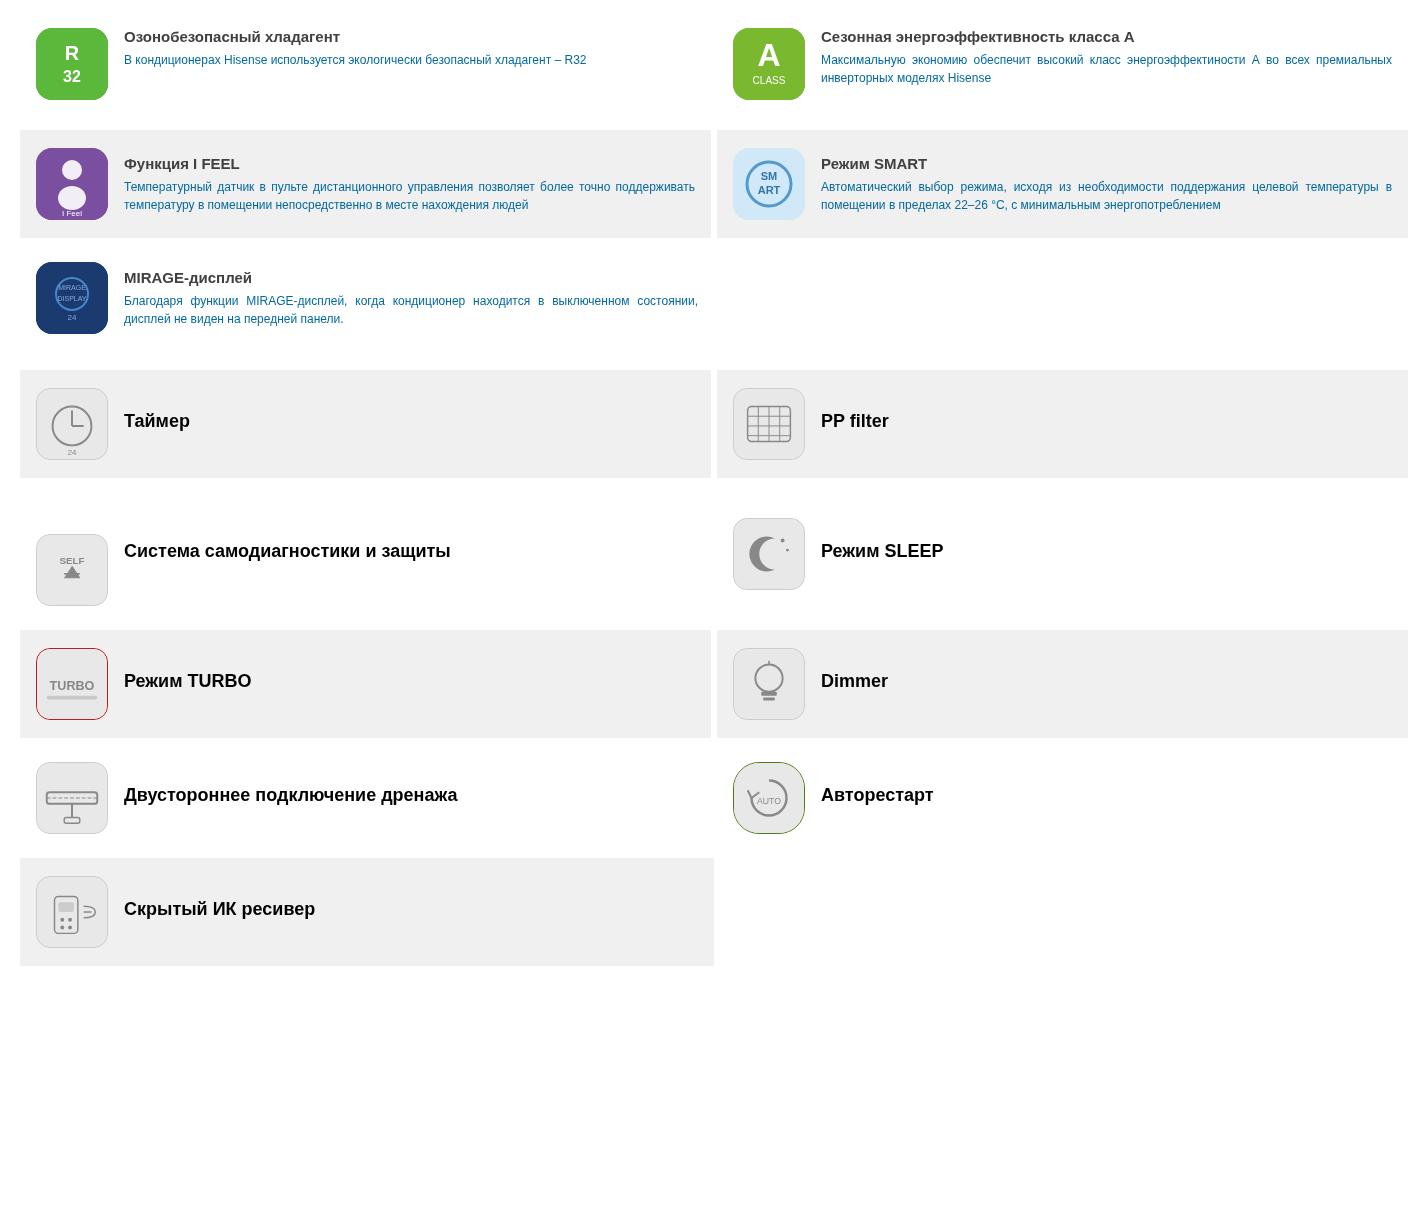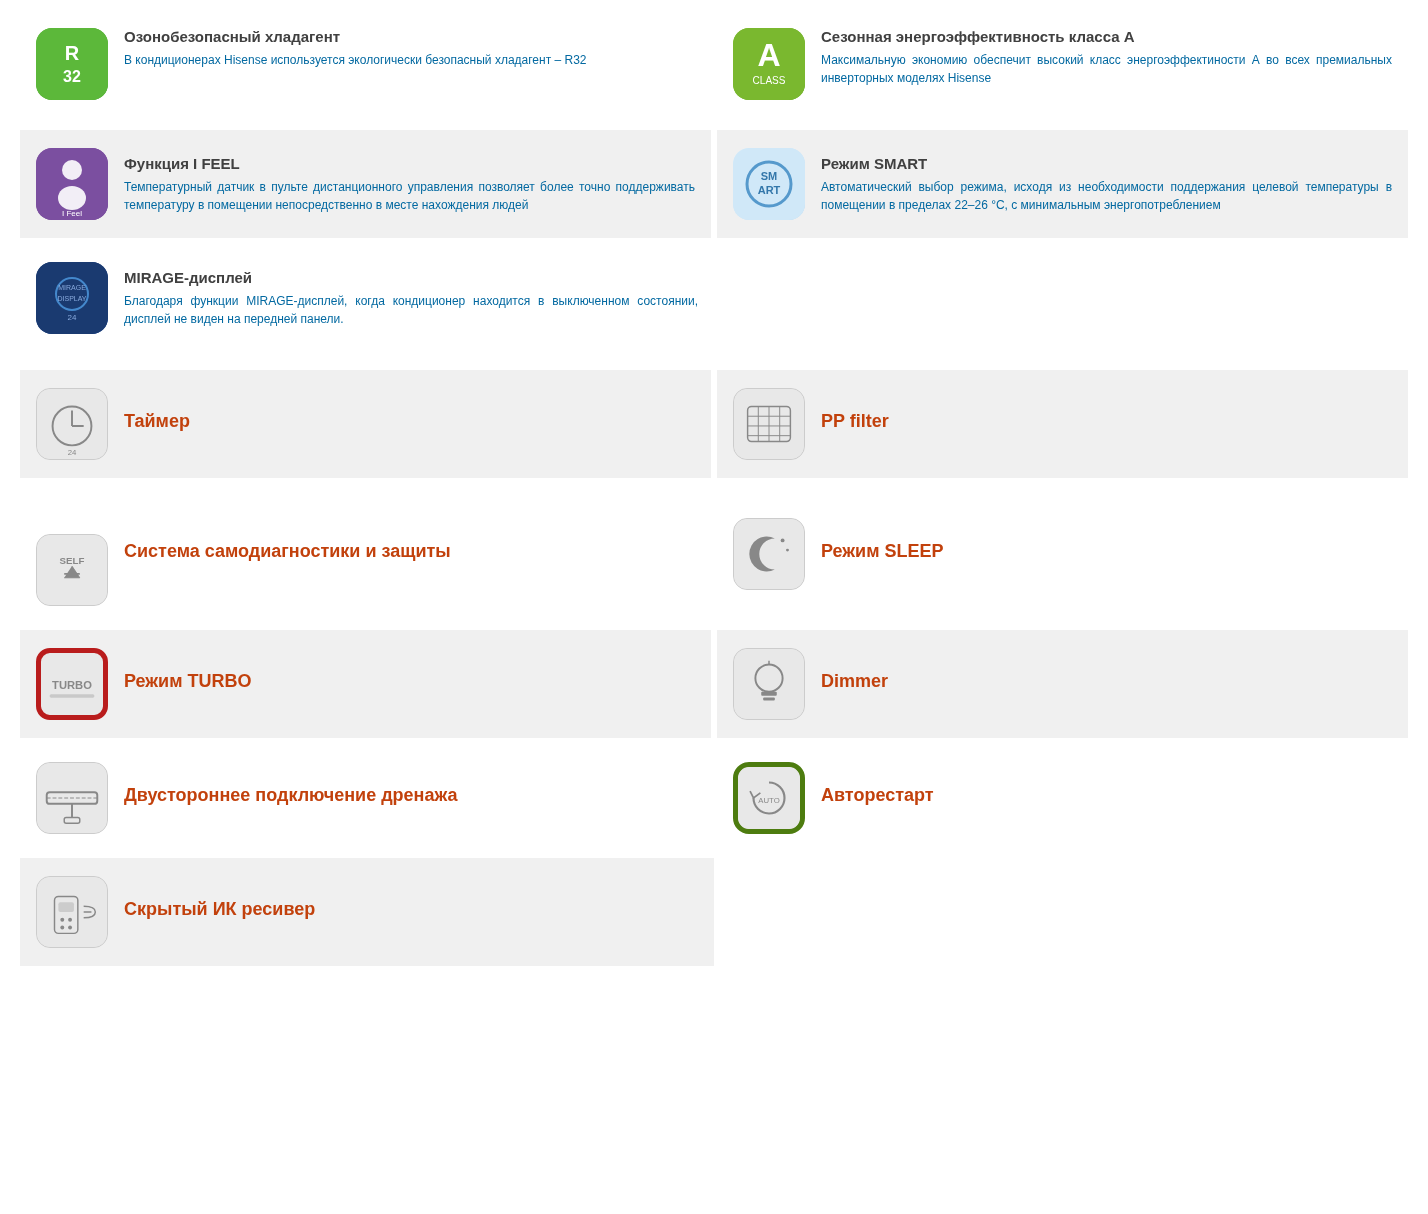--- a/index.html
+++ b/index.html
@@ -128,36 +128,36 @@
       margin-top: 32px;
     }
     .icon-sleep {
       background: #e8e8e8;
       border-radius: 14px;
       border: 1px solid #ccc;
     }
     .icon-turbo {
       background: #e8e8e8;
       border-radius: 14px;
-      border: 5px solid #b91c1c;
+      border: 1px solid #b91c1c;
     }
     .icon-dimmer {
       background: #e8e8e8;
       border-radius: 14px;
       border: 1px solid #ccc;
     }
     .icon-drain {
       background: #e8e8e8;
       border-radius: 14px;
       border: 1px solid #ccc;
     }
     .icon-auto {
       background: #e8e8e8;
-      border-radius: 16px;
-      border: 5px solid #4d7c0f;
+      border-radius: 26px;
+      border: 1px solid #4d7c0f;
     }
     .icon-ir {
       background: #e8e8e8;
       border-radius: 14px;
       border: 1px solid #ccc;
     }
     
     .row-separator {
       grid-column: 1 / -1;
       height: 6px;
@@ -170,21 +170,21 @@
       gap: 6px;
       background: #fff;
     }
     .two-col-row .feature-cell {
       flex: 1;
       border-bottom: none;
     }
     
     .feature-label-only {
       font-size: 18px;
-      color: #c2410c;
+      color: #000000;
     }
   </style>
 </head>
 <body>
 
 <div class="page">
   <div class="features-grid">
 
     <div class="top-row">
       <div class="top-cell white-bg">

